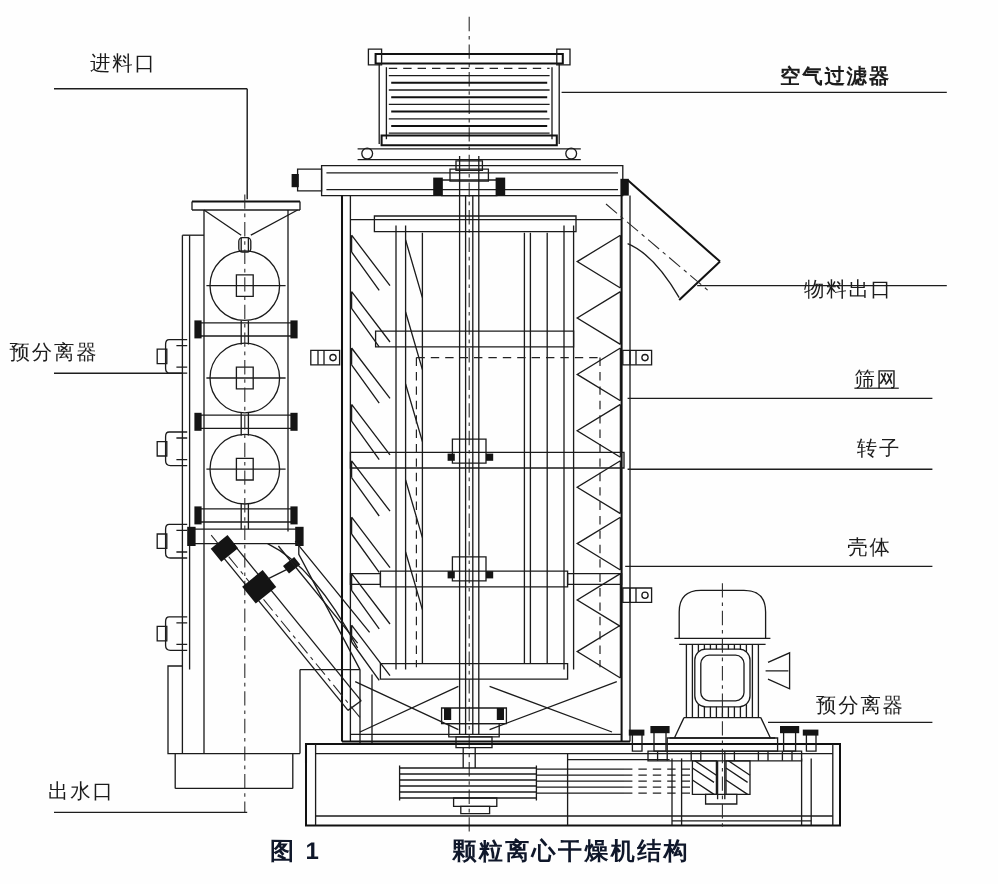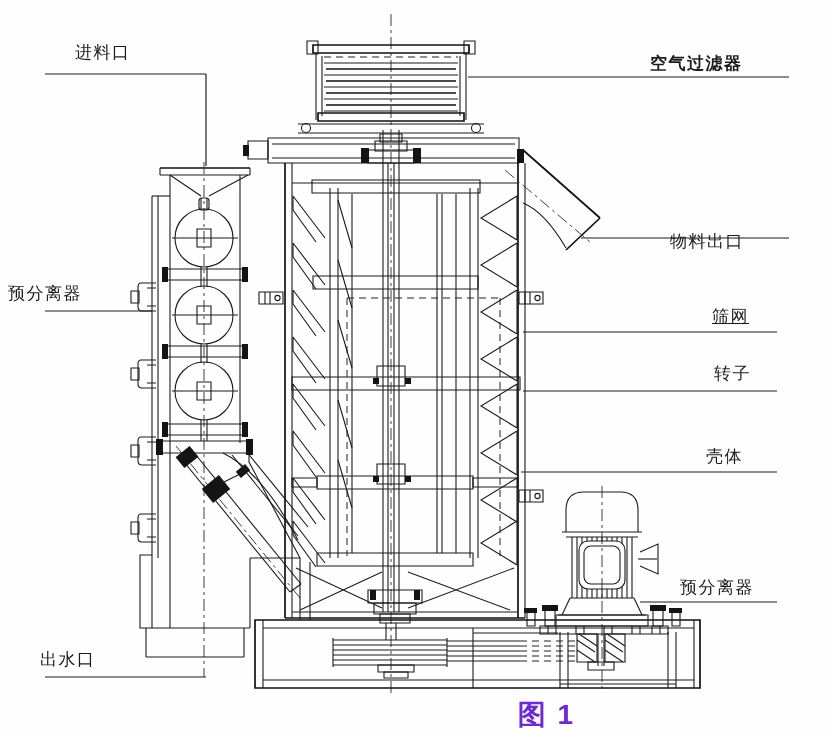--- a/index.html
+++ b/index.html
@@ -1,21 +1,21 @@
 <!DOCTYPE html>
 <html><head>
 <meta charset="utf-8">
 <style>
   html,body{margin:0;padding:0;background:#ffffff;}
   .stage{position:relative;width:832px;height:737px;background:#fefefe;overflow:hidden;
          font-family:"Liberation Sans","DejaVu Sans",sans-serif;}
   .diagram-svg{position:absolute;left:0;top:0;}
   .lbl{position:absolute;font-size:17px;color:#1c1c1c;letter-spacing:1.5px;white-space:nowrap;}
-  .caption{position:absolute;left:225px;top:696px;width:350px;display:flex;justify-content:flex-end;
-           gap:24px;font-size:28px;font-weight:bold;color:#6d28d9;letter-spacing:2px;}
+  .caption{position:absolute;left:225px;top:696px;width:350px;display:flex;justify-content:space-between;
+           gap:24px;font-size:20px;font-weight:bold;color:#0f172a;letter-spacing:2px;}
   svg *{vector-effect:non-scaling-stroke;}
   .ln{stroke:#1b1b1b;stroke-width:1.1;fill:none;}
   .hv{stroke:#111;stroke-width:1.7;fill:none;}
   .fl{fill:#141414;stroke:none;}
   .wh{fill:#fefefe;}
   .dd{stroke:#2a2a2a;stroke-width:0.9;fill:none;stroke-dasharray:12 4 3 4;}
   .da{stroke:#222;stroke-width:1;fill:none;stroke-dasharray:7 5;}
   .ldr{stroke:#1d1d1d;stroke-width:1.2;fill:none;}
 </style>
 </head>
@@ -318,15 +318,16 @@
   <div class="lbl" style="left:670px;top:210px;margin-top:20px;">物料出口</div>
   <div class="lbl" style="left:712px;top:305px;text-decoration:underline;">筛网</div>
   <div class="lbl" style="left:714px;top:362px;">转子</div>
   <div class="lbl" style="left:706px;top:445px;">壳体</div>
   <div class="lbl" style="left:680px;top:576px;">预分离器</div>
   <div class="lbl" style="left:8px;top:282px;">预分离器</div>
   <div class="lbl" style="left:40px;top:648px;font-family:Liberation Serif, serif;">出水口</div>
 
   <div class="caption">
     <span>图 1</span>
+    <span>颗粒离心干燥机结构</span>
   </div>
 
 </div>
 
 </body></html>

